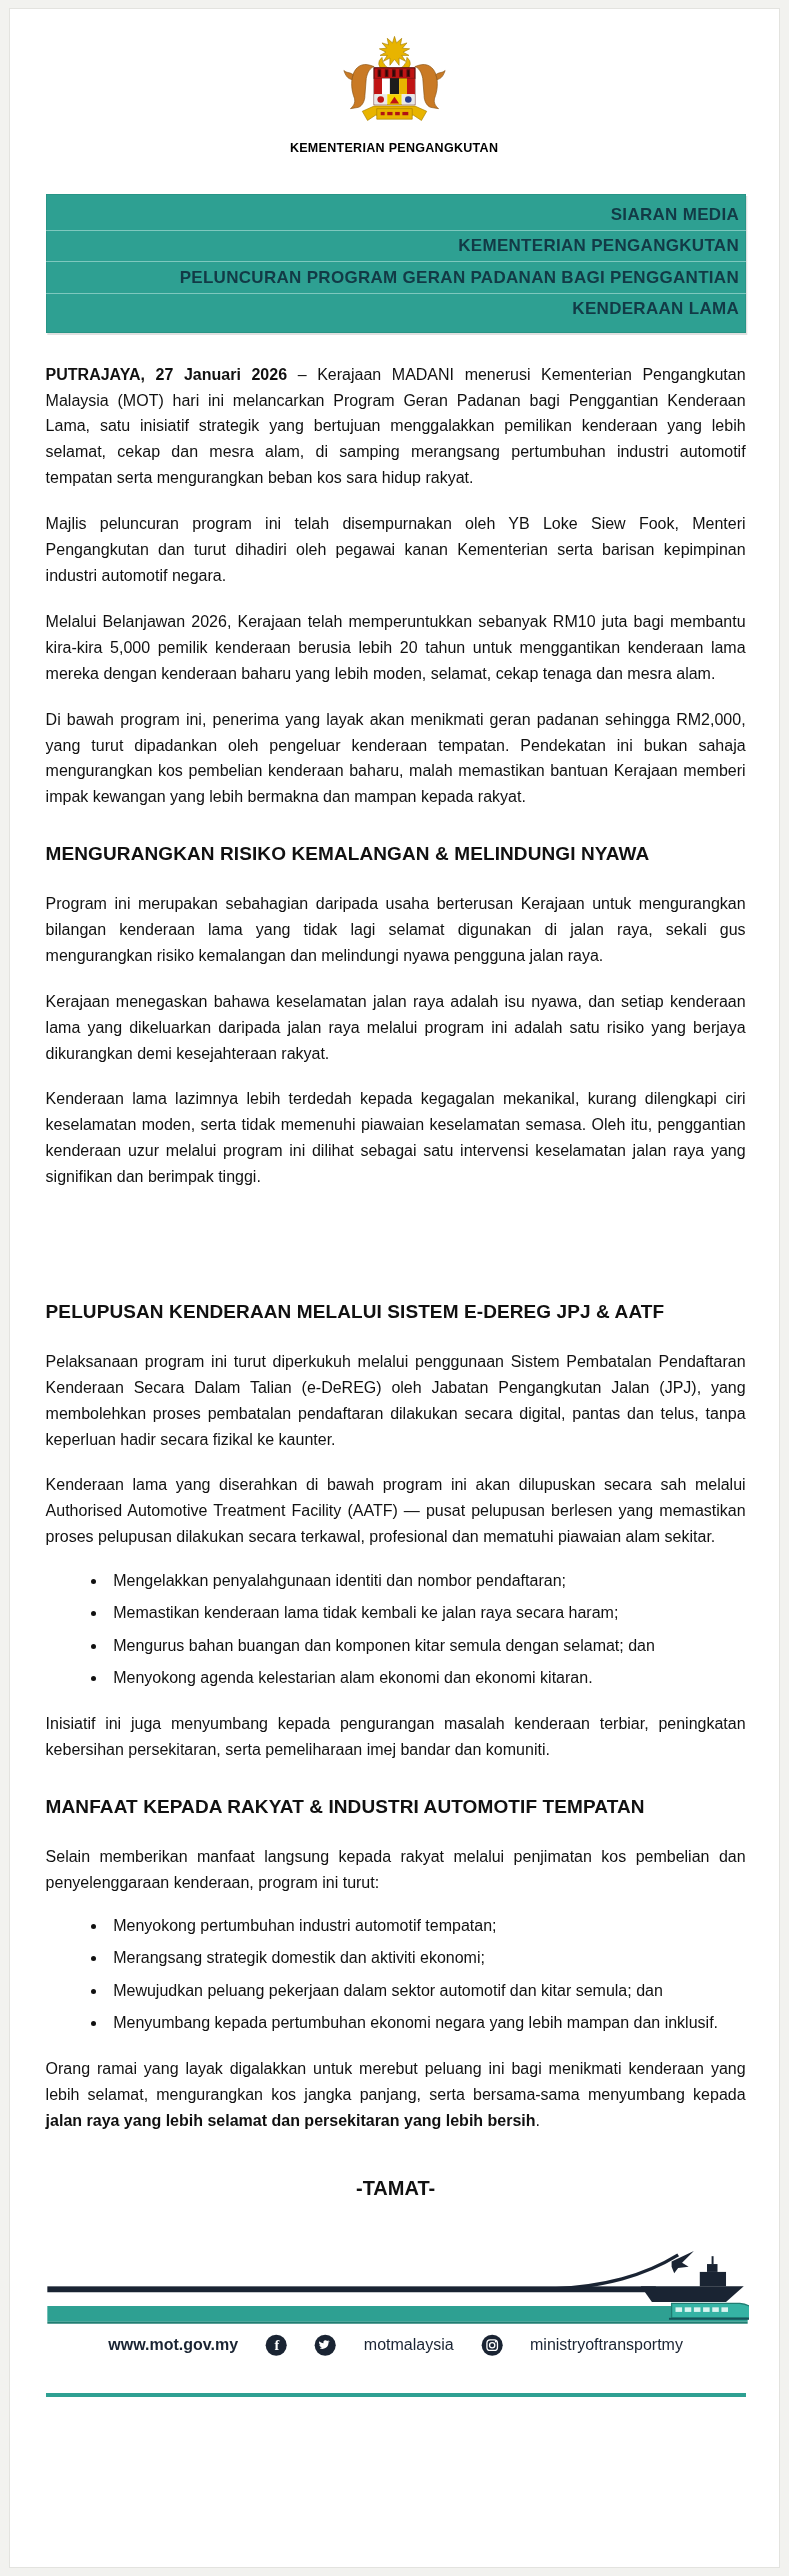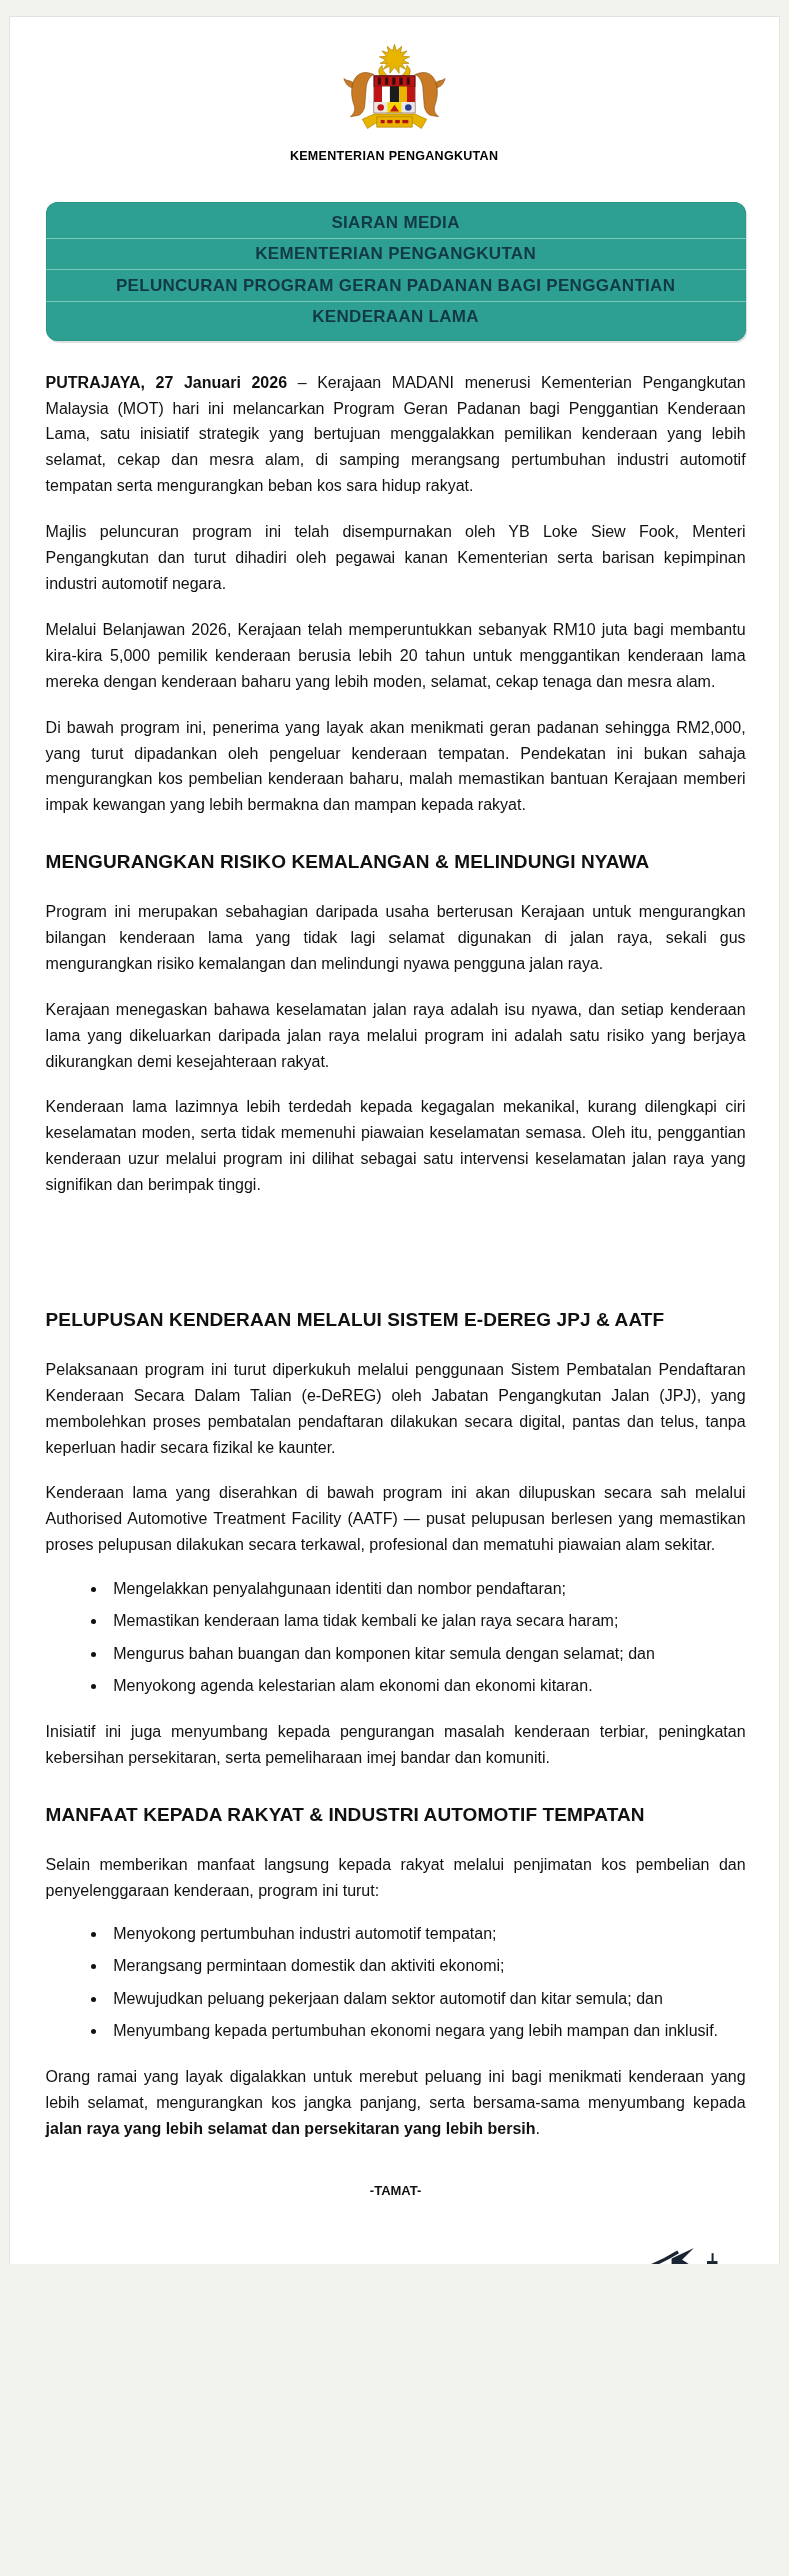--- a/index.html
+++ b/index.html
@@ -1,42 +1,42 @@
 <!DOCTYPE html>
 <html style="font-size:10.5px"><head>
 <meta charset="utf-8">
 <style>
   html,body{margin:0;padding:0;background:#f2f2ef;}
-  .frame{width:790px;height:2256px;margin:8px auto;position:relative;background:#f2f2ef;overflow:hidden;}
+  .frame{width:790px;height:2576px;margin:0 auto;position:relative;background:#f2f2ef;overflow:hidden;}
   .page{position:absolute;left:8.6px;top:8px;width:771px;height:2560px;background:#ffffff;
         border:0.7px solid #e3e3df;box-sizing:border-box;overflow:hidden;
         font-family:"Liberation Sans",sans-serif;color:#111;}
   .content{padding:0 33px 0 36px;}
 
   
   .letterhead{text-align:center;padding-top:26px;}
   .crest{display:inline-block;}
   .ministry-name{font-size:12.5px;font-weight:bold;letter-spacing:0.3px;margin-top:4px;color:#000;}
 
   
-  .banner{margin:39px 0 29px;background:#2ea092;color:#123a46;text-align:center;
-          box-shadow:inset 0 0 0 0.7px #279183, 1.3px 2px 0 rgba(0,0,0,.12);padding:5.3px 0 8px;border-radius:12px;}
+  .banner{margin:39px 0 29px;background:#2ea092;color:#123a46;text-align:right;
+          box-shadow:inset 0 0 0 0.7px #279183, 1.3px 2px 0 rgba(0,0,0,.12);padding:5.3px 0 8px;}
   .banner-row{font-size:17px;font-weight:bold;letter-spacing:0.3px;line-height:24px;padding:3.3px 6.6px;}
   .banner-row + .banner-row{border-top:0.7px solid rgba(225,248,244,.45);}
 
   
   .body-text{font-size:16px;line-height:1.62;}
   .body-text p.para{margin:0 0 20px;text-align:justify;}
   .body-text b{font-weight:bold;}
   h2.section-heading{font-size:19px;font-weight:bold;margin:29px 0 21px;letter-spacing:0.1px;}
   .section-gap{height:58px;}
   ul.bullets{margin:-2.6px 0 20px;padding-left:61px;}
   ul.bullets li{padding-left:6.6px;margin-bottom:6.6px;text-align:justify;}
   .sign-block{font-weight:bold;margin-top:36px;line-height:1.55;}
-  .tamat{text-align:center;font-weight:bold;margin:38px 0 43px;font-size:13px;}
+  .tamat{text-align:center;font-weight:bold;margin:38px 0 43px;font-size:20px;}
 
   
   .footer-art{display:block;margin:0 0 6.6px;}
   .social-row{display:flex;align-items:center;justify-content:center;gap:27px;
               color:#1a2433;font-size:16px;margin:2.6px 0 37px;}
   .site{font-weight:bold;}
   .icon-svg{display:block;}
 
   .divider{height:3.3px;background:#2ea092;margin:0 0 24px;}
 </style>
@@ -128,21 +128,21 @@
             <li>Mengelakkan penyalahgunaan identiti dan nombor pendaftaran;</li>
             <li>Memastikan kenderaan lama tidak kembali ke jalan raya secara haram;</li>
             <li>Mengurus bahan buangan dan komponen kitar semula dengan selamat; dan</li>
             <li>Menyokong agenda kelestarian alam ekonomi dan ekonomi kitaran.</li>
           </ul>
           <p class="para"><span>Inisiatif ini juga menyumbang kepada pengurangan masalah kenderaan terbiar, peningkatan kebersihan persekitaran, serta pemeliharaan imej bandar dan komuniti.</span></p>
           <h2 class="section-heading">MANFAAT KEPADA RAKYAT &amp; INDUSTRI AUTOMOTIF TEMPATAN</h2>
           <p class="para"><span>Selain memberikan manfaat langsung kepada rakyat melalui penjimatan kos pembelian dan penyelenggaraan kenderaan, program ini turut:</span></p>
           <ul class="bullets">
             <li>Menyokong pertumbuhan industri automotif tempatan;</li>
-            <li>Merangsang permintaan domestik dan aktiviti ekonomi;</li>
+            <li>Merangsang strategik domestik dan aktiviti ekonomi;</li>
             <li>Mewujudkan peluang pekerjaan dalam sektor automotif dan kitar semula; dan</li>
             <li>Menyumbang kepada pertumbuhan ekonomi negara yang lebih mampan dan inklusif.</li>
           </ul>
           <p class="para"><span>Orang ramai yang layak digalakkan untuk merebut peluang ini bagi menikmati kenderaan yang lebih selamat, mengurangkan kos jangka panjang, serta bersama-sama menyumbang kepada </span><b>jalan raya yang lebih selamat dan persekitaran yang lebih bersih</b><span>.</span></p>
           <div class="tamat">-TAMAT-</div>
         </div>
 
       <svg class="footer-art" width="703" height="80" viewBox="0 0 1068 122" xmlns="http://www.w3.org/2000/svg">
 
         <path d="M770,64 C850,60 910,44 962,12" fill="none" stroke="#1a2433" stroke-width="5"></path>

